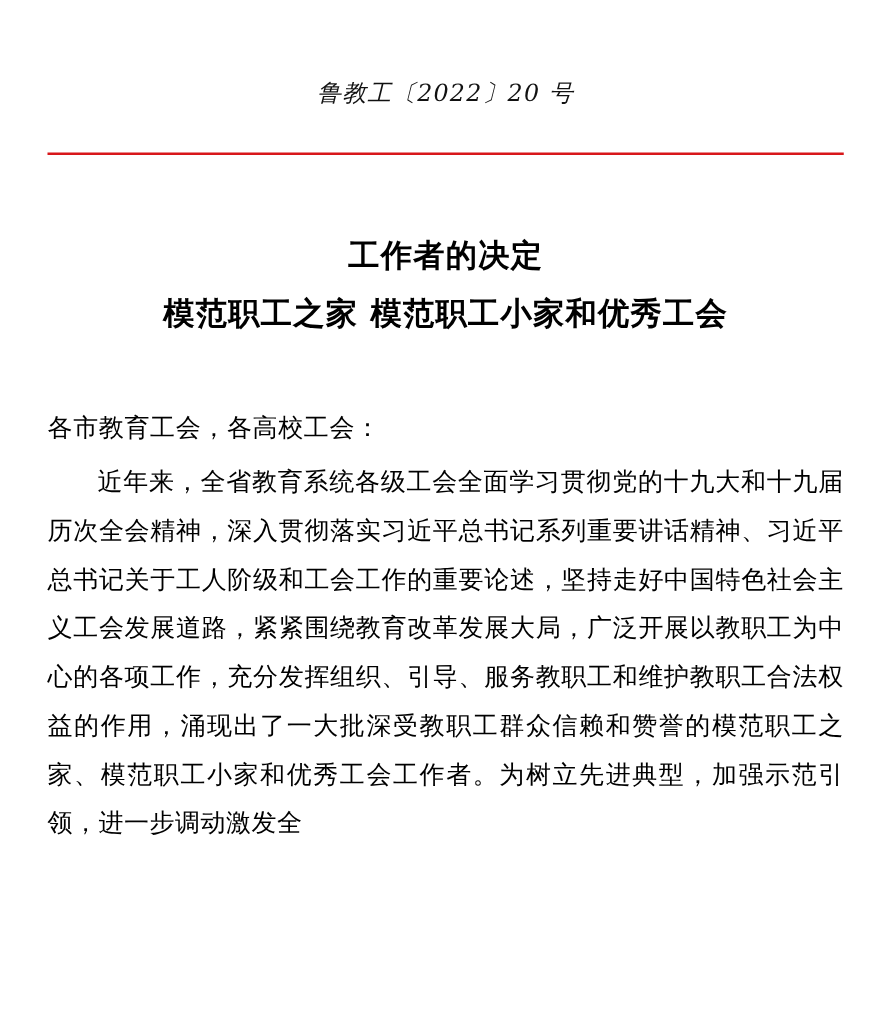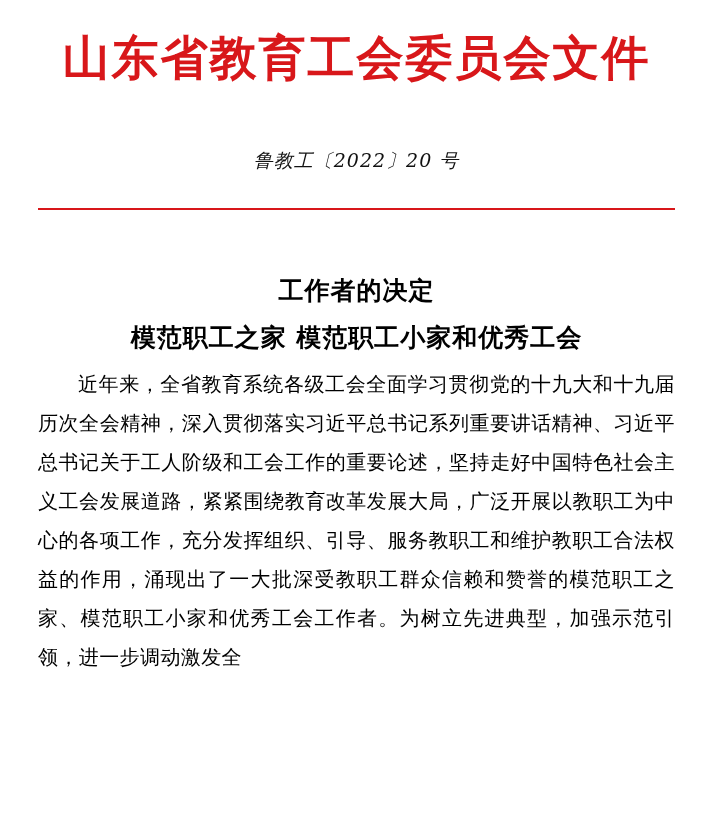--- a/index.html
+++ b/index.html
@@ -78,29 +78,29 @@
   .body-text .indent {
     text-indent: 2em;
     display: block;
   }
 </style>
 </head>
 <body>
 
 <div class="page">
 
-  <div class="doc-title">山东省教育工会委员会文件</div>
 
   <div class="doc-number">鲁教工〔2022〕20 号</div>
 
   <div class="red-rule"></div>
 
   <div class="subject">
     <span class="line">工作者的决定</span>
     <span class="line">模范职工之家  模范职工小家和优秀工会</span>
   </div>
 
+  <div class="salutation">各市教育工会，各高校工会：</div>
 
   <div class="body-text">
     <span class="indent">近年来，全省教育系统各级工会全面学习贯彻党的十九大和十九届历次全会精神，深入贯彻落实习近平总书记系列重要讲话精神、习近平总书记关于工人阶级和工会工作的重要论述，坚持走好中国特色社会主义工会发展道路，紧紧围绕教育改革发展大局，广泛开展以教职工为中心的各项工作，充分发挥组织、引导、服务教职工和维护教职工合法权益的作用，涌现出了一大批深受教职工群众信赖和赞誉的模范职工之家、模范职工小家和优秀工会工作者。为树立先进典型，加强示范引领，进一步调动激发全</span>
   </div>
 
 </div>
 
 </body></html>

